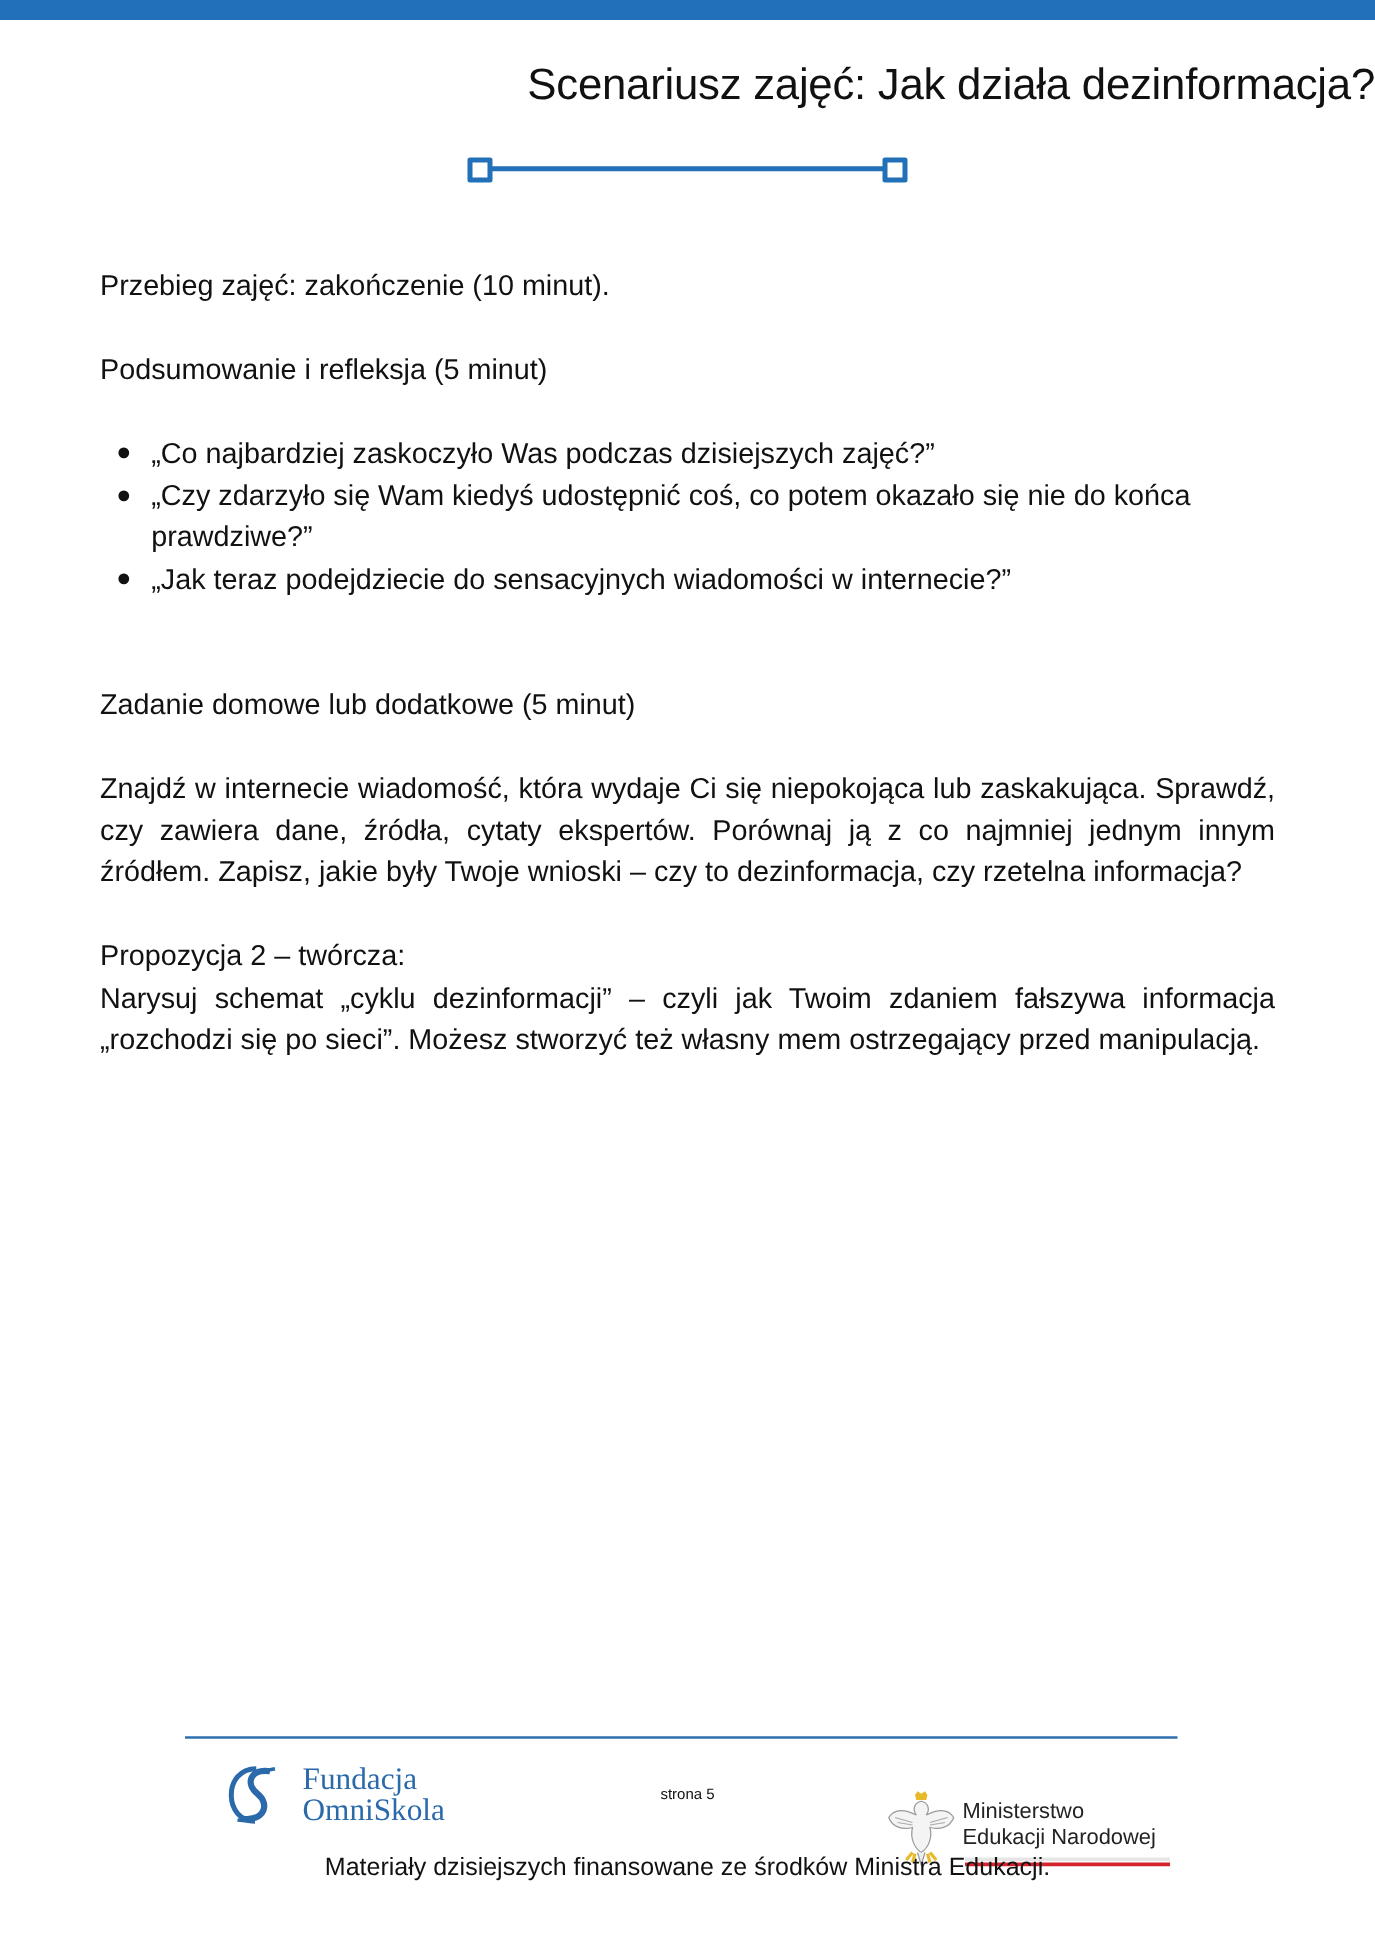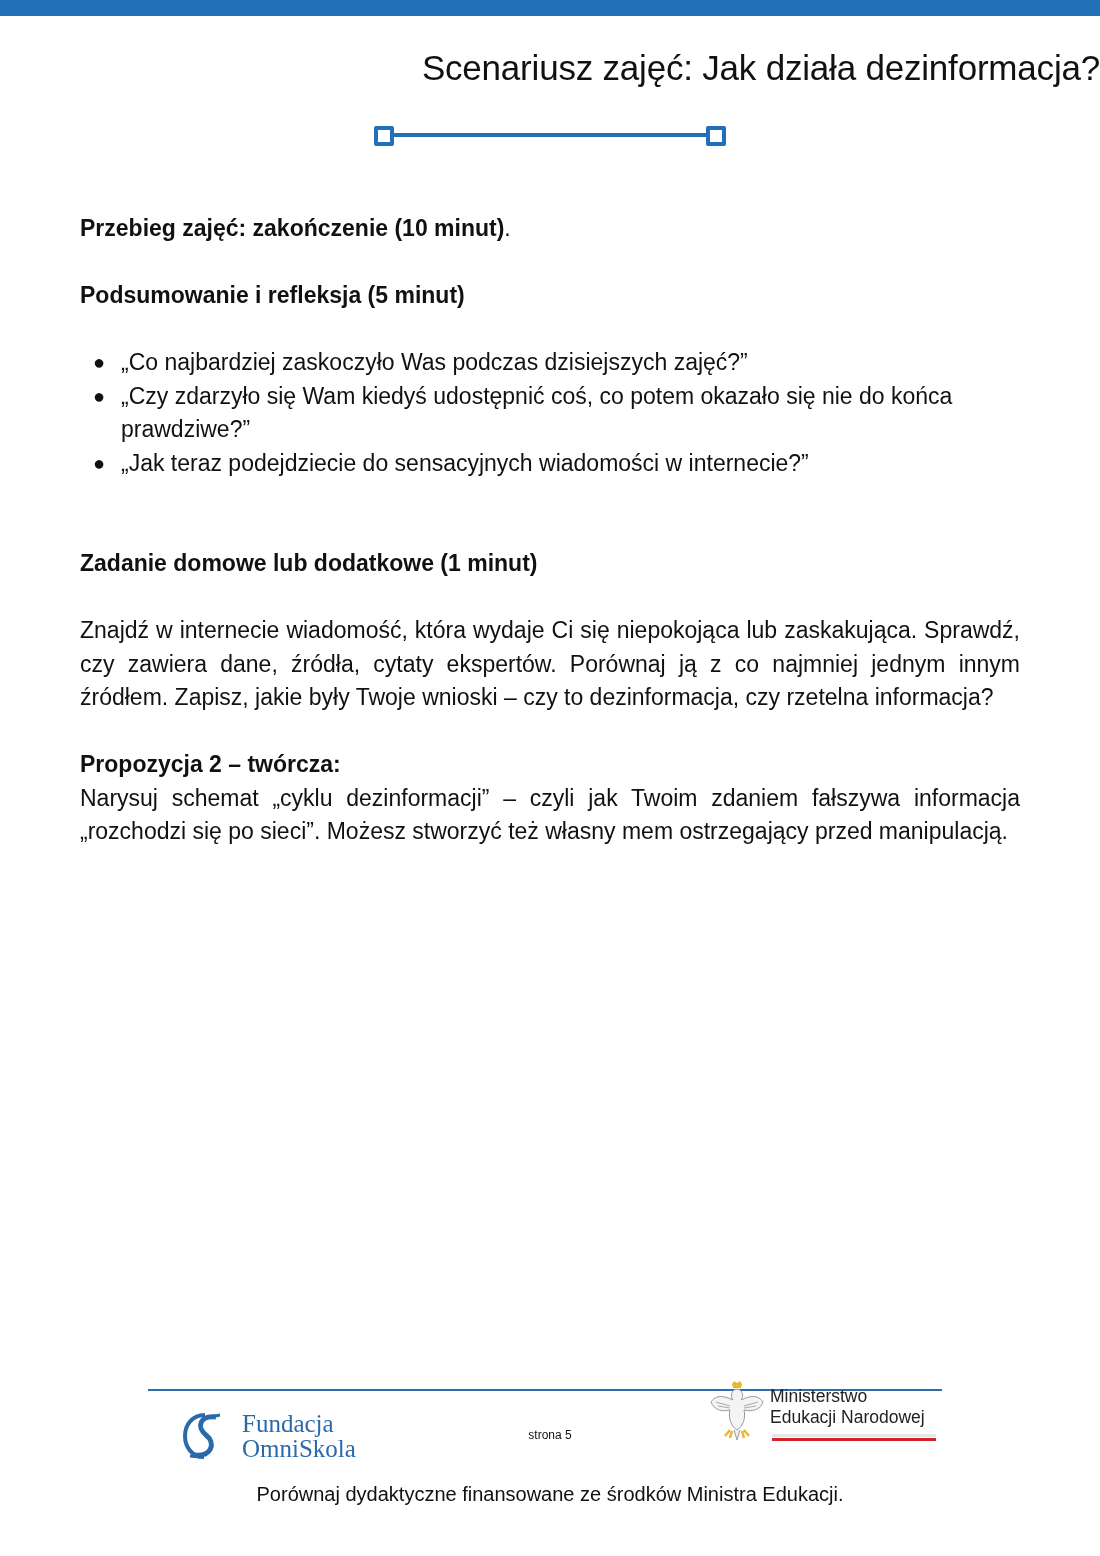--- a/index.html
+++ b/index.html
@@ -15,33 +15,33 @@
     }
     .deco { position: absolute; left: 374px; top: 124px; width: 352px; height: 22px; }
     .deco .line { position: absolute; left: 10px; top: 9px; width: 332px; height: 4px; background: #2170b8; }
     .deco .node { position: absolute; top: 2px; width: 12px; height: 12px; border: 4px solid #2170b8; border-radius: 2px; background: #fff; box-sizing: content-box; }
     .deco .node.l { left: 0; }
     .deco .node.r { right: 0; }
     .content {
       position: absolute; left: 80px; top: 212px; width: 940px;
       font-family: "Liberation Sans", sans-serif; font-size: 23px; line-height: 33.5px;
     }
-    .h { font-weight: bold; margin: 0; }
+    .h { font-weight: normal; margin: 0; }
     p { margin: 0; }
     .gap { height: 33.5px; }
     .just { text-align: justify; text-align-last: left; }
     ul.q { margin: 0; padding: 0 0 0 41px; list-style: none; }
     ul.q li { position: relative; }
     ul.q li .bullet { position: absolute; left: -28px; top: 0; font-size: 20px; }
     .footer-line { position: absolute; left: 148px; top: 1389px; width: 794px; height: 2px; background: #2e6fae; }
     .logo-omni { position: absolute; left: 180px; top: 1408px; width: 220px; height: 56px; display: flex; align-items: center; }
     .logo-omni .mark { width: 50px; height: 50px; }
     .logo-omni .txt { margin-left: 12px; font-family: "Liberation Serif", serif; font-size: 25px; line-height: 25px; color: #2b6aaa; }
     .page-num { position: absolute; left: 0; top: 1428px; width: 1100px; text-align: center; font-family: "Liberation Sans", sans-serif; font-size: 12px; color: #111; }
-    .logo-men { position: absolute; left: 708px; top: 1380px; width: 230px; height: 64px; }
+    .logo-men { position: absolute; left: 708px; top: 1432px; width: 230px; height: 64px; }
     .logo-men .eagle { position: absolute; left: 0; top: 0; width: 58px; height: 62px; }
     .logo-men .txt { position: absolute; left: 62px; top: 6px; font-family: "Liberation Sans", sans-serif; font-size: 17.5px; line-height: 21px; color: #222; }
     .logo-men .flag-w { position: absolute; left: 64px; top: 54px; width: 164px; height: 3px; background: #e6e6e6; }
     .logo-men .flag-r { position: absolute; left: 64px; top: 58px; width: 164px; height: 3px; background: #d5232e; }
     .funding { position: absolute; left: 0; top: 1483px; width: 1100px; text-align: center; font-family: "Liberation Sans", sans-serif; font-size: 20px; color: #111; }
   </style>
 </head>
 <body>
 
 <div class="top-bar"></div>
@@ -59,21 +59,21 @@
   <div class="gap"></div>
   <p class="h">Podsumowanie i refleksja (5 minut)</p>
   <div class="gap"></div>
   <ul class="q">
     <li><span class="bullet">●</span><span>„Co najbardziej zaskoczyło Was podczas dzisiejszych zajęć?”</span></li>
     <li><span class="bullet">●</span><span>„Czy zdarzyło się Wam kiedyś udostępnić coś, co potem okazało się nie do końca prawdziwe?”</span></li>
     <li><span class="bullet">●</span><span>„Jak teraz podejdziecie do sensacyjnych wiadomości w internecie?”</span></li>
   </ul>
   <div class="gap"></div>
   <div class="gap"></div>
-  <p class="h">Zadanie domowe lub dodatkowe (1 minut)</p>
+  <p class="h">Zadanie domowe lub dodatkowe (5 minut)</p>
   <div class="gap"></div>
   <p class="just">Znajdź w internecie wiadomość, która wydaje Ci się niepokojąca lub zaskakująca. Sprawdź, czy zawiera dane, źródła, cytaty ekspertów. Porównaj ją z co najmniej jednym innym źródłem. Zapisz, jakie były Twoje wnioski – czy to dezinformacja, czy rzetelna informacja?</p>
   <div class="gap"></div>
   <p class="h">Propozycja 2 – twórcza:</p>
   <p class="just">Narysuj schemat „cyklu dezinformacji” – czyli jak Twoim zdaniem fałszywa informacja „rozchodzi się po sieci”. Możesz stworzyć też własny mem ostrzegający przed manipulacją.</p>
 </div>
 
 <div class="footer-line"></div>
 
 <div class="logo-omni">
@@ -100,13 +100,13 @@
     <path d="M26 50 L29 60 L32 50" fill="#eeeeee" stroke="#9a9a9a" stroke-width="1"></path>
   </svg>
   <div class="txt">
     <div>Ministerstwo</div>
     <div>Edukacji Narodowej</div>
   </div>
   <div class="flag-w"></div>
   <div class="flag-r"></div>
 </div>
 
-<div class="funding">Porównaj dydaktyczne finansowane ze środków Ministra Edukacji.</div>
+<div class="funding">Materiały dzisiejszych finansowane ze środków Ministra Edukacji.</div>
 
 </body></html>

